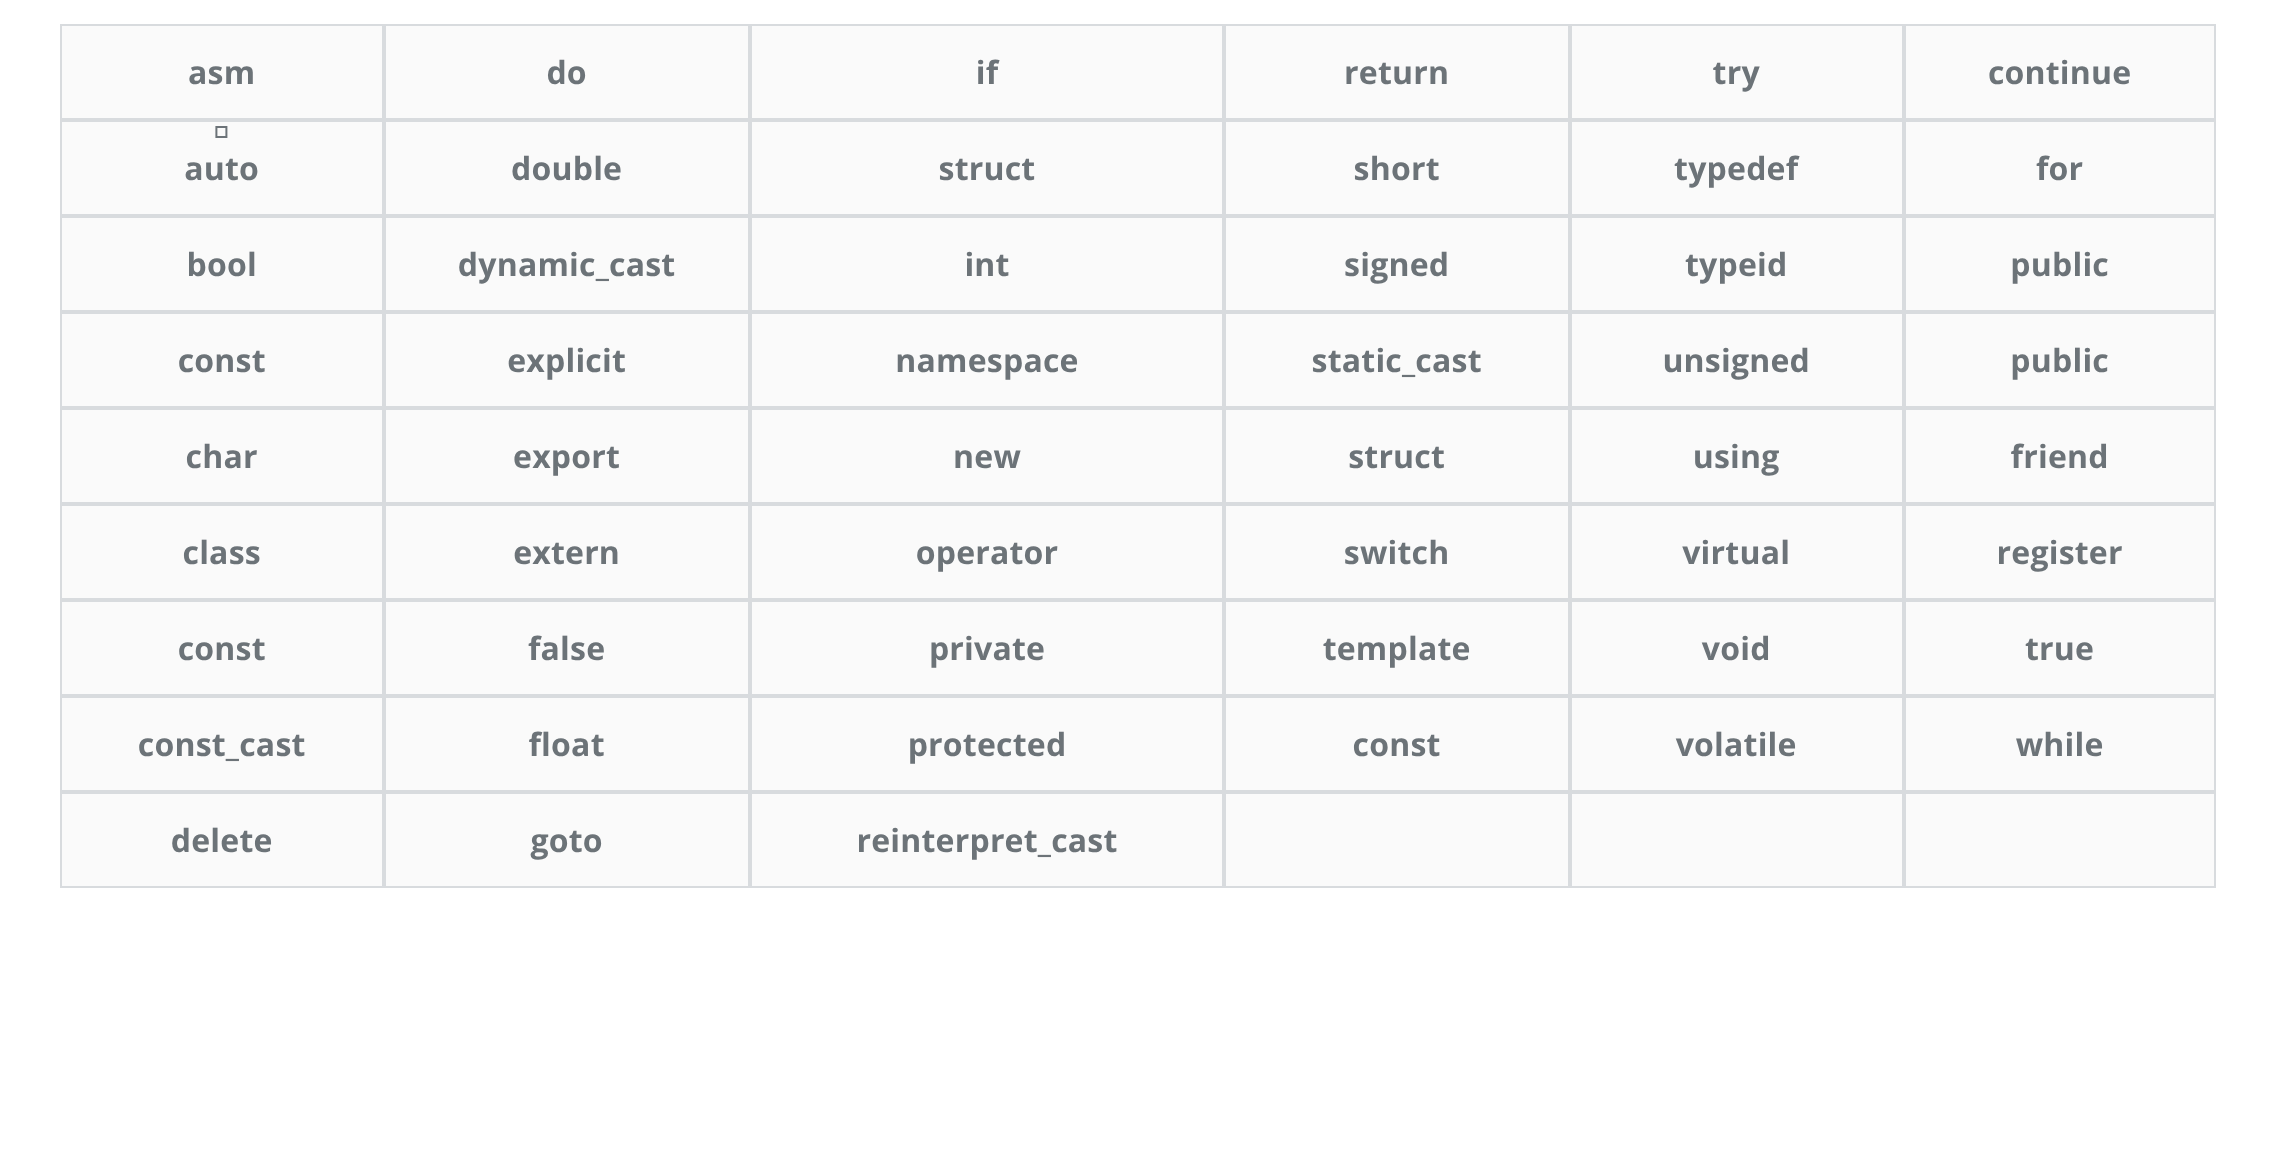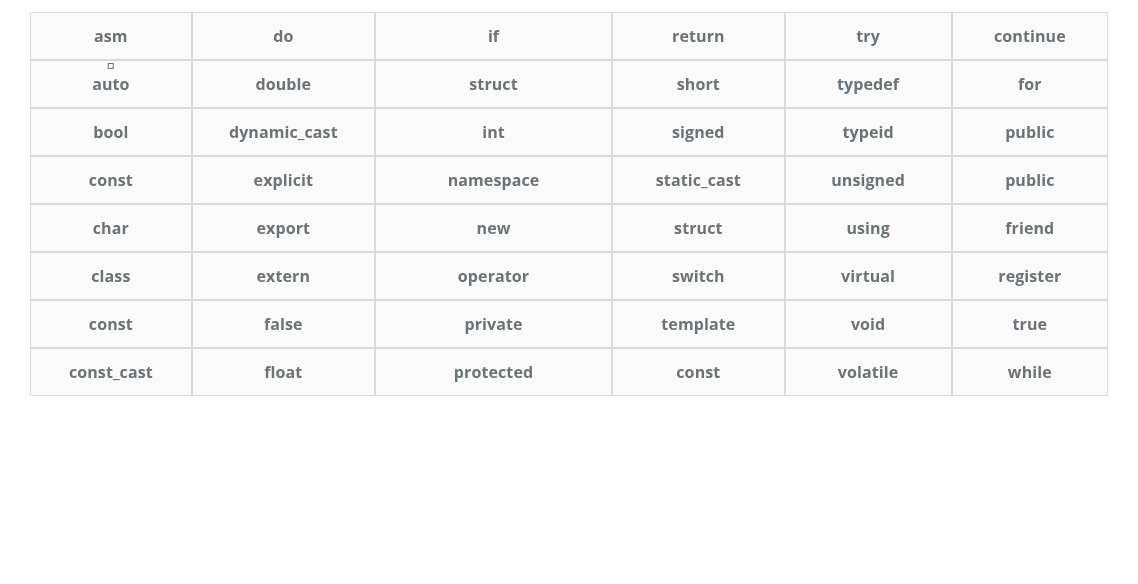--- a/index.html
+++ b/index.html
@@ -138,14 +138,22 @@
 
     <tr>
       <td><span class="cell-wrap"><span>const_cast</span></span></td>
       <td><span class="cell-wrap"><span>float</span></span></td>
       <td><span class="cell-wrap"><span>protected</span></span></td>
       <td><span class="cell-wrap"><span>const</span></span></td>
       <td><span class="cell-wrap"><span>volatile</span></span></td>
       <td><span class="cell-wrap"><span>while</span></span></td>
     </tr>
 
+    <tr>
+      <td><span class="cell-wrap"><span>delete</span></span></td>
+      <td><span class="cell-wrap"><span>goto</span></span></td>
+      <td><span class="cell-wrap"><span>reinterpret_cast</span></span></td>
+      <td class="empty"><span class="cell-wrap"><span></span></span></td>
+      <td class="empty"><span class="cell-wrap"><span></span></span></td>
+      <td class="empty"><span class="cell-wrap"><span></span></span></td>
+    </tr>
   </tbody>
 </table>
 
 </body></html>

